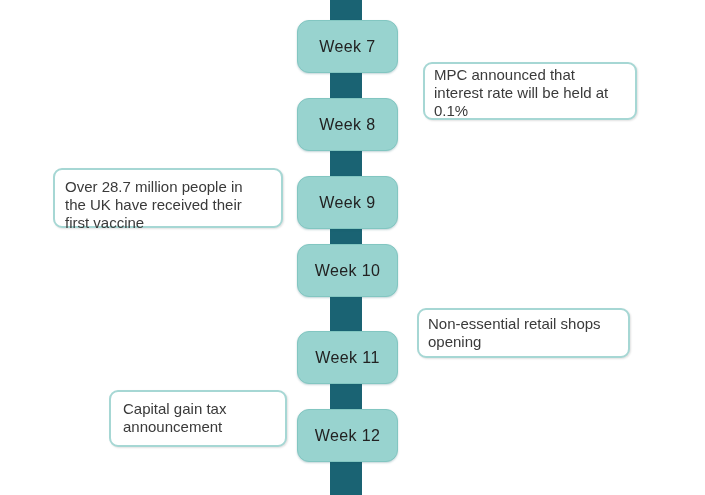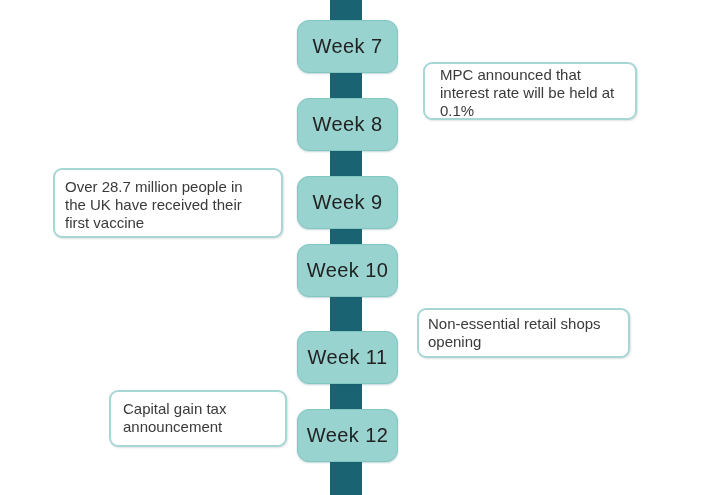--- a/index.html
+++ b/index.html
@@ -27,21 +27,21 @@
     background: var(--week-fill, #98d3cf);
     border: 1px solid var(--week-border, #82c6c1);
     border-radius: 12px;
     box-sizing: border-box;
     display: flex;
     align-items: center;
     justify-content: center;
     box-shadow: 0 1px 2px rgba(20, 90, 105, 0.25);
   }
   .week span {
-    font-size: 20px;
+    font-size: 16px;
     letter-spacing: 0.4px;
     color: var(--label-color, #222222);
   }
   .w0 { top: 20px; }
   .w1 { top: 98px; }
   .w2 { top: 176px; }
   .w3 { top: 244px; }
   .w4 { top: 331px; }
   .w5 { top: 409px; }
   .note {
@@ -52,22 +52,22 @@
     box-sizing: border-box;
     box-shadow: 1px 1px 2px rgba(0, 0, 0, 0.12);
     color: var(--text-color, #3a3a3a);
     font-size: 15px;
     line-height: 18px;
   }
   .note span {
     display: block;
     white-space: pre-line;
   }
-  .n-mpc     { left: 423px; top: 62px;  width: 214px; height: 58px; padding: 2px 15px; }
-  .n-vaccine { left: 53px;  top: 168px; width: 230px; height: 70px; padding: 8px 10px; }
+  .n-mpc     { left: 423px; top: 62px;  width: 214px; height: 58px; padding: 2px 9px; }
+  .n-vaccine { left: 53px;  top: 168px; width: 230px; height: 60px; padding: 8px 10px; }
   .n-retail  { left: 417px; top: 308px; width: 213px; height: 50px; padding: 5px 9px; }
   .n-tax     { left: 109px; top: 390px; width: 178px; height: 57px; padding: 8px 12px; }
 </style>
 </head>
 <body>
 
 <div class="canvas">
   <div class="bar"></div>
 
   <div class="week w0">

